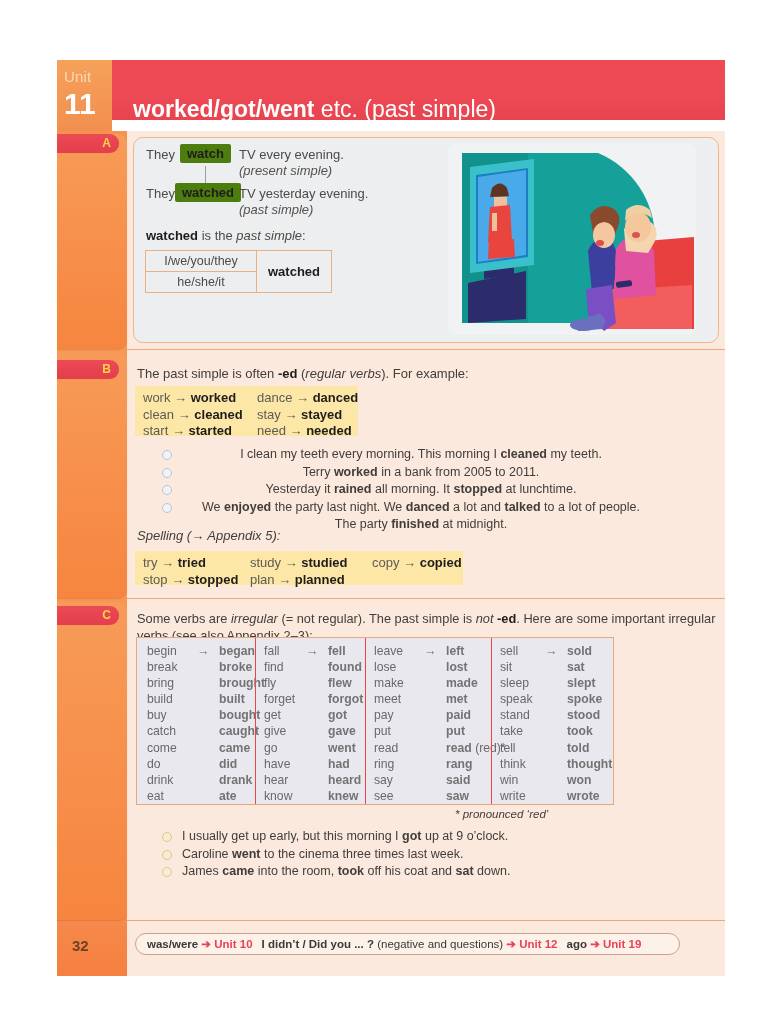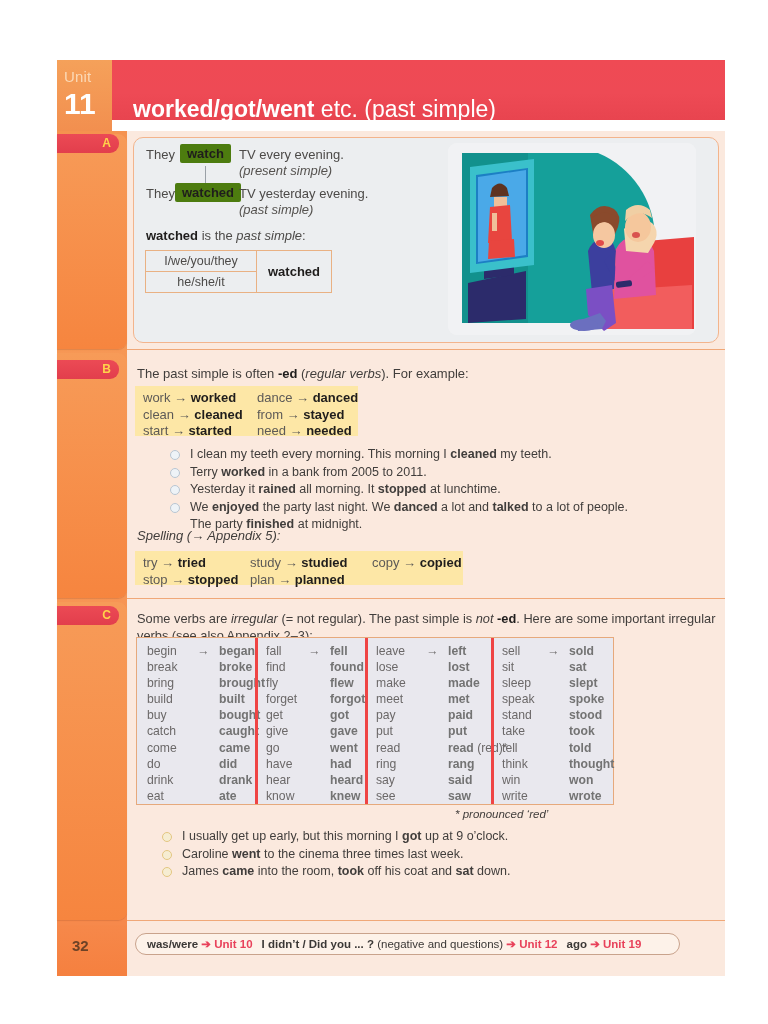--- a/index.html
+++ b/index.html
@@ -178,21 +178,21 @@
   }
   .bullets .row { position: relative; padding-left: 22px; }
   .bullets .dot {
     position: absolute; left: 2px; top: 4px;
     width: 8px; height: 8px; border-radius: 50%;
     border: 1px solid #b9c6d2; background: #eef3f7;
   }
   .bullets.warm .dot {
     border: 1px solid #e3c681; background: #f6edd2;
   }
-  #b-bullets { left: 168px; top: 446px; width: 500px; }
+  #b-bullets { left: 160px; top: 446px; width: 500px; text-align: center; }
 
   #spelling-lead {
     position: absolute; left: 137px; top: 528px;
     font-size: 13px; color: #403d3b; font-style: italic;
   }
   #spell-box {
     position: absolute; left: 135px; top: 551px;
     width: 328px; height: 34px;
     background: #fde7a6;
   }
@@ -218,21 +218,21 @@
     display: flex;
   }
   .irr-col {
     padding: 5px 0 0 10px;
     box-sizing: border-box;
     font-size: 12.2px;
     line-height: 16.1px;
     color: #6b6868;
     position: relative;
   }
-  .irr-col + .irr-col { border-left: 3px solid #ef4444; padding-left: 8px; }
+  .irr-col + .irr-col { border-left: 1px solid #ef4444; padding-left: 8px; }
   .irr-col .ln { white-space: pre; }
   .irr-col .base { display: inline-block; }
   .irr-col .arw { display: inline-block; width: 22px; }
   .irr-col .past { font-weight: bold; color: #737373; margin-top: 26px; }
   .irr-col .sup { font-weight: normal; color: #6b6868; }
   #irr-c1 { width: 118px; }
   #irr-c1 .base { width: 50px; }
   #irr-c2 { width: 110px; }
   #irr-c2 .base { width: 42px; }
   #irr-c3 { width: 126px; }
@@ -389,21 +389,21 @@
   </div>
 
   <div id="reg-box"></div>
   <div class="vb-grid" id="reg-col1">
       <div><span>work</span> → <span class="b">worked</span></div>
       <div><span>clean</span> → <span class="b">cleaned</span></div>
       <div><span>start</span> → <span class="b">started</span></div>
     </div>
   <div class="vb-grid" id="reg-col2">
       <div><span>dance</span> → <span class="b">danced</span></div>
-      <div><span>from</span> → <span class="b">stayed</span></div>
+      <div><span>stay</span> → <span class="b">stayed</span></div>
       <div><span>need</span> → <span class="b">needed</span></div>
     </div>
 
   <div class="bullets" id="b-bullets">
       <div class="row"><span class="dot"></span><span>I clean my teeth every morning.  This morning I <b>cleaned</b> my teeth.</span></div>
       <div class="row"><span class="dot"></span><span>Terry <b>worked</b> in a bank from 2005 to 2011.</span></div>
       <div class="row"><span class="dot"></span><span>Yesterday it <b>rained</b> all morning.  It <b>stopped</b> at lunchtime.</span></div>
       <div class="row"><span class="dot"></span><span>We <b>enjoyed</b> the party last night.  We <b>danced</b> a lot and <b>talked</b> to a lot of people.<br>The party <b>finished</b> at midnight.</span></div>
     </div>
 

